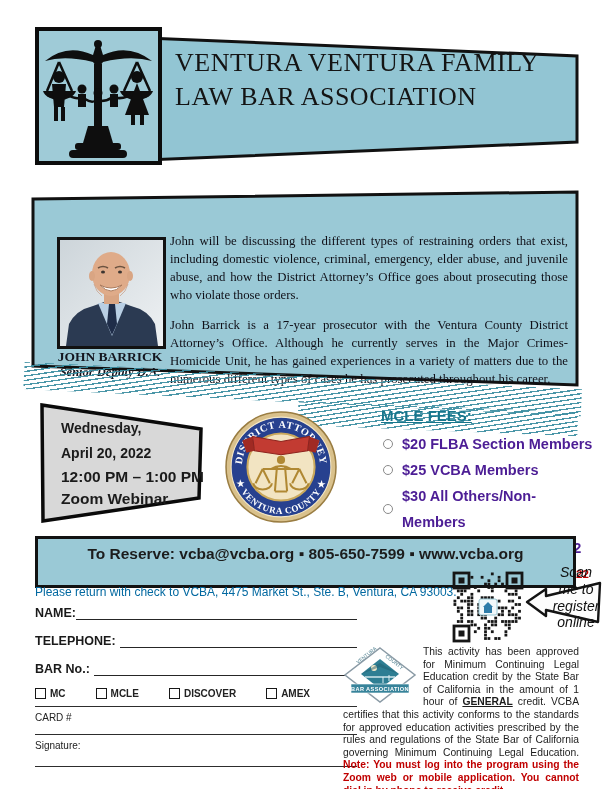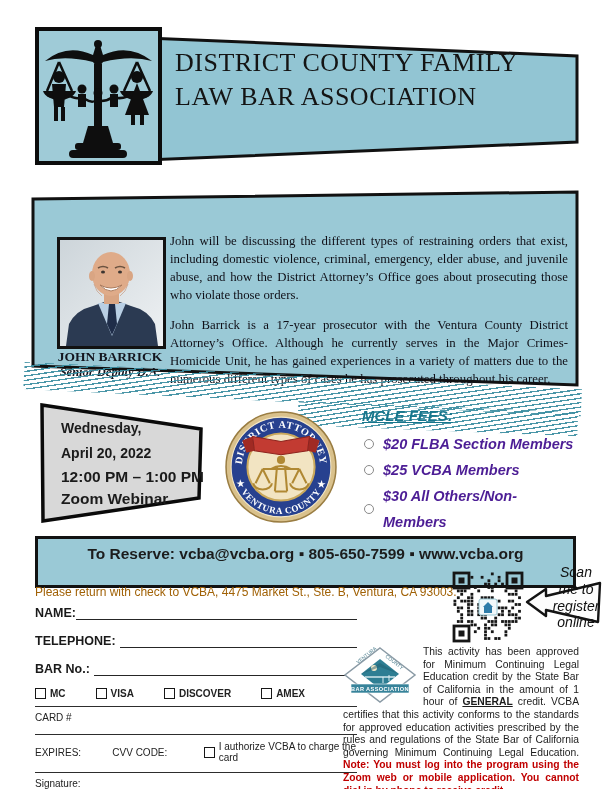--- a/index.html
+++ b/index.html
@@ -23,29 +23,29 @@
   .cap-title{left:30px;top:365px;width:160px;text-align:center;font-weight:700;font-style:italic;font-size:12.5px;color:#14161f;}
   .paras{left:170px;top:232px;width:398px;font-size:12.8px;line-height:1.42;text-align:justify;color:#101018;}
   .paras p{margin:0 0 11px 0;}
   .band2{left:24px;top:362px;width:558px;height:27px;transform:rotate(2.8deg);transform-origin:0 50%;}
   .band3{left:298px;top:401px;width:280px;height:24px;transform:rotate(2.3deg);transform-origin:0 50%;}
   
   .pennant-text{left:61px;top:416px;color:#1b1b1b;white-space:nowrap;}
   .pt-lg{font-size:14px;font-weight:700;line-height:25px;}
   .pt-sm{font-size:15.5px;font-weight:700;line-height:22px;}
   
-  .fees{left:362px;top:407px;width:218px;font-style:italic;}
+  .fees{left:381px;top:407px;width:218px;}
   .fees-h{color:#17768c;font-weight:700;font-size:15px;text-decoration:underline;margin:0 0 7px 0;}
   .fee-item{display:flex;align-items:center;font-weight:700;font-size:14.5px;color:#4c1d95;line-height:26px;}
   .oc{width:8px;height:8px;border:1.5px solid #8a8a8a;border-radius:50%;margin:0 9px 0 2px;flex:0 0 auto;}
   .fees-note{margin-top:7px;margin-left:18px;color:#c00000;font-weight:700;font-size:11.5px;}
   
   .reserve{left:35px;top:536px;width:541px;height:52px;box-sizing:border-box;background:#9ac9d6;
            border:3px solid #121212;text-align:center;font-weight:700;font-size:15.5px;line-height:30px;color:#1c1c1c;}
-  .mail-note{left:35px;top:585px;font-size:12px;color:#a16207;}
+  .mail-note{left:35px;top:585px;font-size:12px;color:#0369a1;}
   
   .qr{left:449px;top:568px;width:78px;height:78px;}
   .arrow-callout{left:524px;top:577px;width:80px;height:50px;}
   .arrow-label{left:549px;top:564px;width:54px;text-align:center;font-family:Liberation Sans, sans-serif;
                font-style:italic;font-size:14px;line-height:1.2;color:#111;}
   
   .form{left:35px;top:604px;width:322px;}
   .frow{display:flex;align-items:flex-end;margin-bottom:12px;}
   .flabel{font-weight:700;font-size:12.5px;white-space:nowrap;}
   .fill{flex:1;border-bottom:1.5px solid #262626;height:15px;margin-left:4px;}
@@ -66,21 +66,21 @@
 </style>
 </head>
 <body>
 
 <div class="page">
 
   <svg class="abs" style="left:118px;top:30px;" width="466" height="136" viewBox="0 0 466 136">
     <polygon points="28,8 459,26 459,112 28,130" fill="#92c5d3" stroke="#111" stroke-width="3"></polygon>
   </svg>
   <div class="abs banner-text">
-    <div>DISTRICT COUNTY FAMILY</div>
+    <div>VENTURA VENTURA FAMILY</div>
     <div>LAW BAR ASSOCIATION</div>
   </div>
 
   <div class="abs logo-box">
     <svg width="119" height="130" viewBox="0 0 119 130">
       <rect width="119" height="130" fill="#9fcbd7"></rect>
       <g fill="#0e0e0e">
         <path d="M6,30 Q28,12 54,24 L57,14 Q59,10 61,14 L64,24 Q90,12 113,30 Q92,24 64,31 L61,35 L57,35 L54,31 Q26,24 6,30 Z"></path>
         <circle cx="59" cy="13" r="4"></circle>
         <rect x="55" y="33" width="8" height="62"></rect>
@@ -376,41 +376,33 @@
       <span class="flabel">BAR No.:</span>
       <span class="fill"></span>
     </div>
     <div class="cards">
       <span class="card-opt">
         <span class="cbx"></span>
         <span>MC</span>
       </span>
       <span class="card-opt">
         <span class="cbx"></span>
-        <span>VISA</span>
+        <span>MCLE</span>
       </span>
       <span class="card-opt">
         <span class="cbx"></span>
         <span>DISCOVER</span>
       </span>
       <span class="card-opt">
         <span class="cbx"></span>
         <span>AMEX</span>
       </span>
     </div>
     <div class="cardnum">
       <span>CARD #</span>
-    </div>
-    <div class="exprow">
-      <span class="lbl1">EXPIRES:</span>
-      <span class="lbl2">CVV CODE:</span>
-      <span class="auth">
-        <span class="cbx"></span>
-        <span>I authorize VCBA to charge the card</span>
-      </span>
     </div>
     <div class="sig">
       <span>Signature:</span>
     </div>
   </div>
 
   <div class="abs approval">
     <svg class="vcba-logo" width="74" height="56" viewBox="0 0 74 56">
       <path d="M37,1 L72,28 L37,55 L2,28 Z" fill="#ffffff" stroke="#8a9aa5" stroke-width="1.5"></path>
       <path d="M37,12 L56,27 L37,42 L18,27 Z" fill="#2e7e93"></path>

